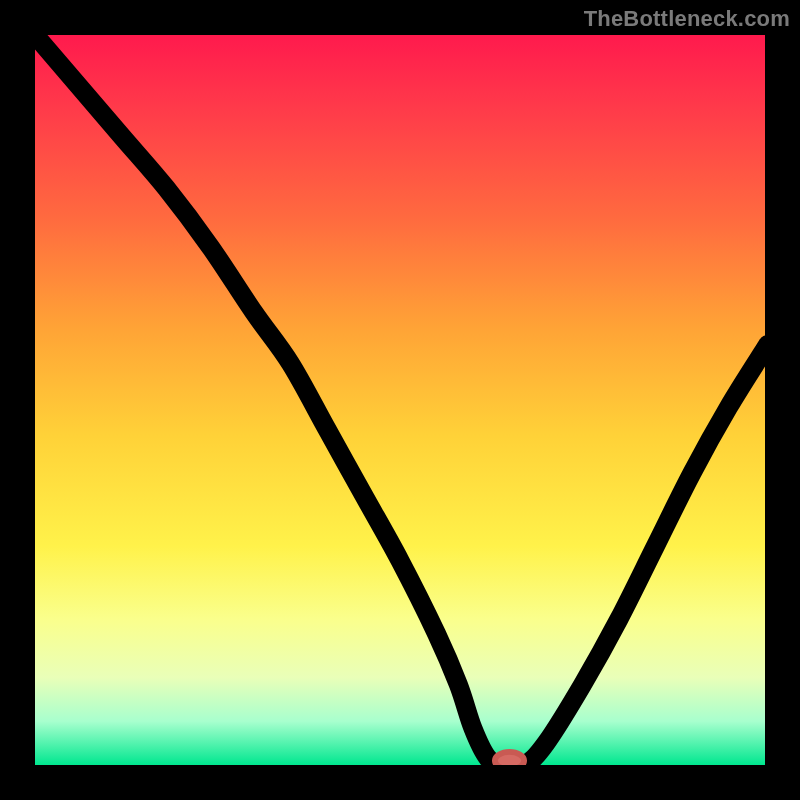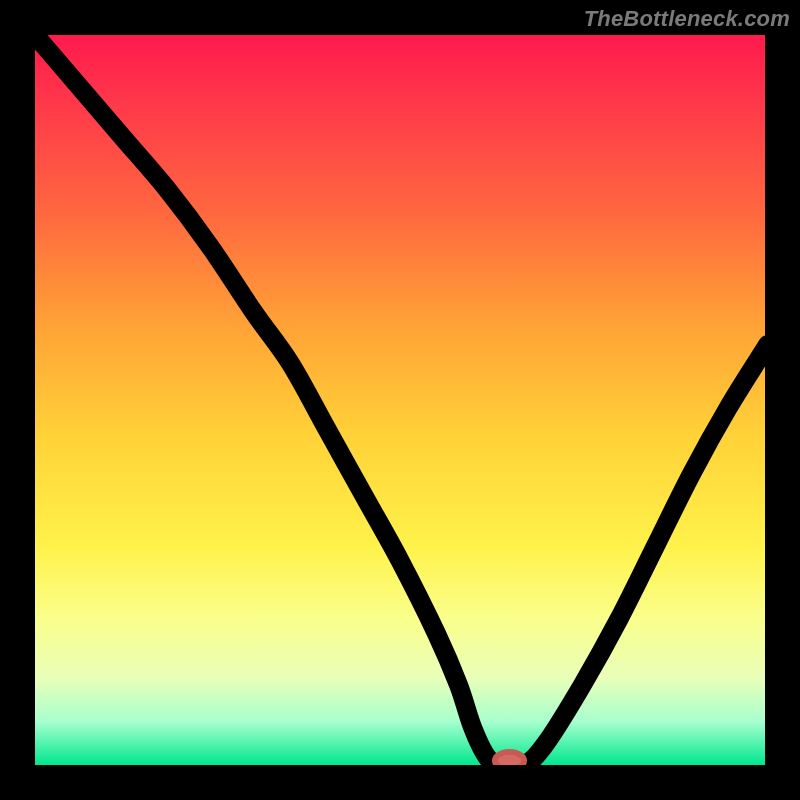--- a/index.html
+++ b/index.html
@@ -19,21 +19,20 @@
   .watermark {
     position: absolute;
     top: 6px;
     right: 10px;
     color: #7a7a7a;
     font-family: Arial, Helvetica, sans-serif;
     font-size: 22px;
     font-weight: 600;
     letter-spacing: 0.2px;
     z-index: 5;
-    font-style: italic;
   }
   .plot-area {
     position: absolute;
     left: 35px;
     top: 35px;
     width: 730px;
     height: 730px;
     overflow: hidden;
   }
   svg {

